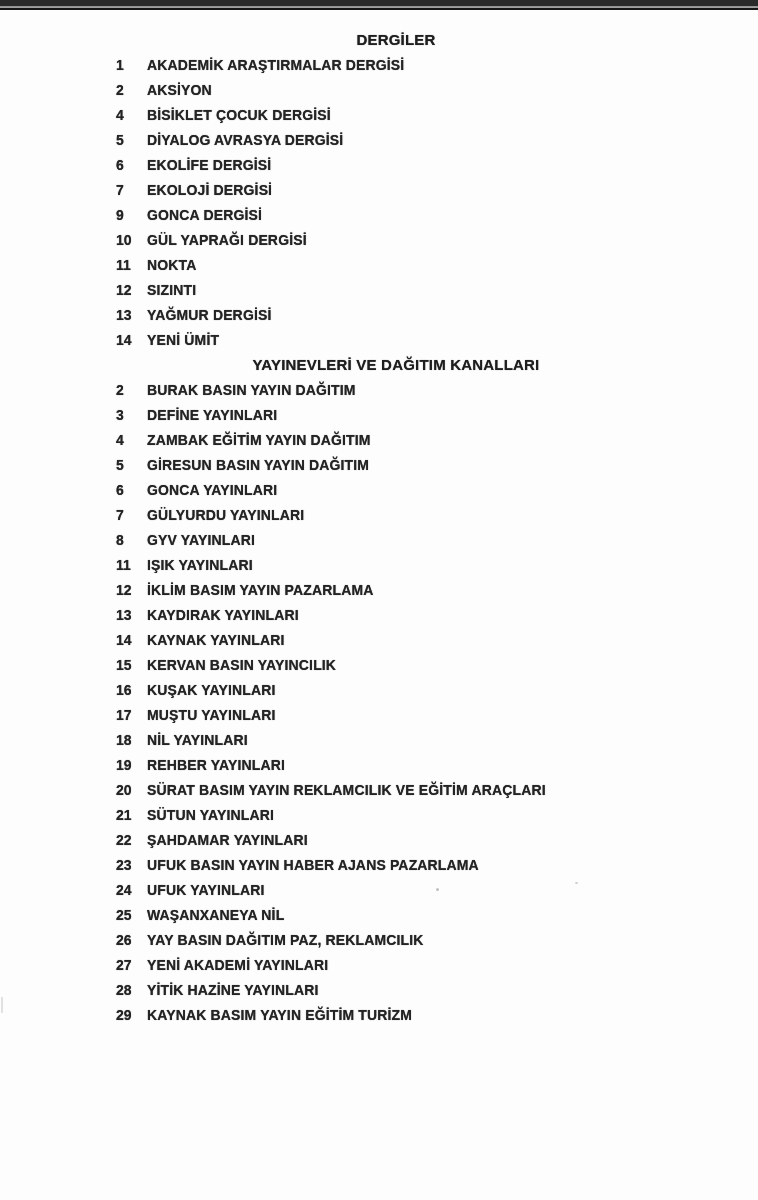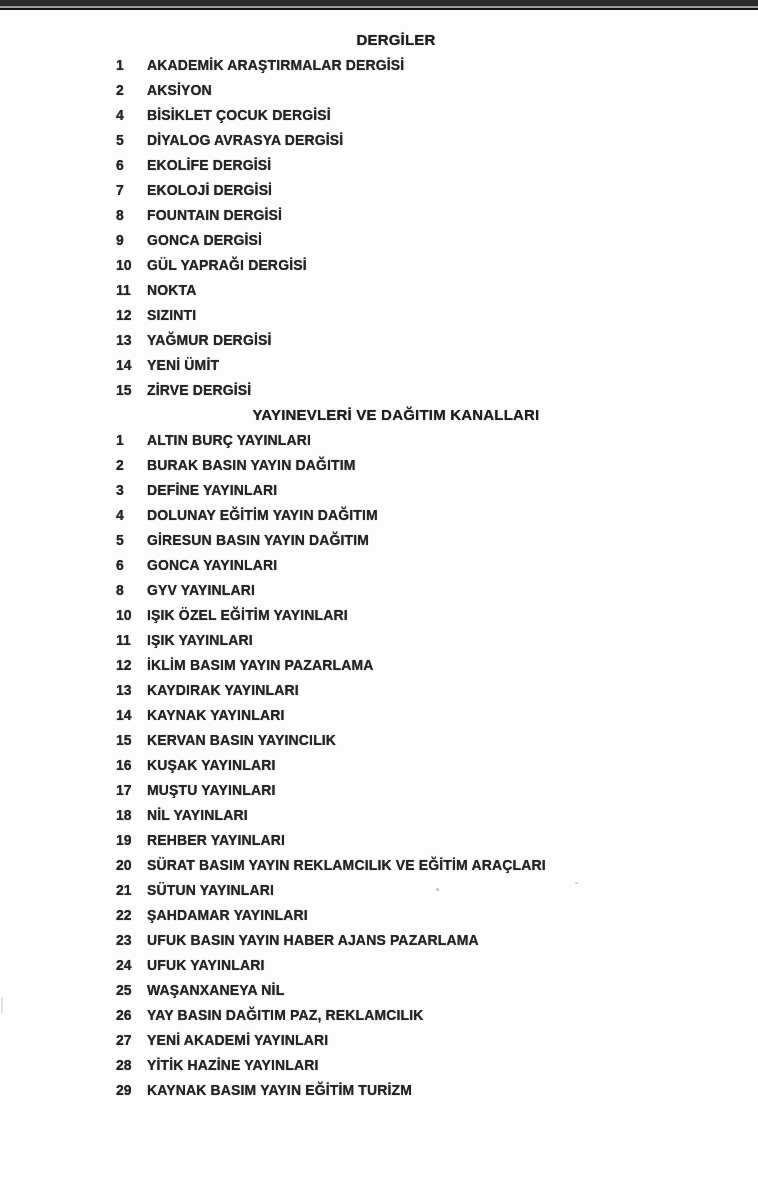--- a/index.html
+++ b/index.html
@@ -88,41 +88,38 @@
 
     <h1 class="heading first">DERGİLER</h1>
 
     <ol class="num-list">
         <li class="row"><span class="num">1</span><span class="label">AKADEMİK ARAŞTIRMALAR DERGİSİ</span></li>
         <li class="row"><span class="num">2</span><span class="label">AKSİYON</span></li>
         <li class="row"><span class="num">4</span><span class="label">BİSİKLET ÇOCUK DERGİSİ</span></li>
         <li class="row"><span class="num">5</span><span class="label">DİYALOG AVRASYA DERGİSİ</span></li>
         <li class="row"><span class="num">6</span><span class="label">EKOLİFE DERGİSİ</span></li>
         <li class="row"><span class="num">7</span><span class="label">EKOLOJİ DERGİSİ</span></li>
-        <li class="row"><span class="num">8</span><span class="label">FOUNTAIN DERGİSİ</span></li>
         <li class="row"><span class="num">9</span><span class="label">GONCA DERGİSİ</span></li>
         <li class="row"><span class="num">10</span><span class="label">GÜL YAPRAĞI DERGİSİ</span></li>
         <li class="row"><span class="num">11</span><span class="label">NOKTA</span></li>
         <li class="row"><span class="num">12</span><span class="label">SIZINTI</span></li>
         <li class="row"><span class="num">13</span><span class="label">YAĞMUR DERGİSİ</span></li>
         <li class="row"><span class="num">14</span><span class="label">YENİ ÜMİT</span></li>
-        <li class="row"><span class="num">15</span><span class="label">ZİRVE DERGİSİ</span></li>
       </ol>
 
     <h1 class="heading">YAYINEVLERİ VE DAĞITIM KANALLARI</h1>
 
     <ol class="num-list">
-        <li class="row"><span class="num">1</span><span class="label">ALTIN BURÇ YAYINLARI</span></li>
         <li class="row"><span class="num">2</span><span class="label">BURAK BASIN YAYIN DAĞITIM</span></li>
         <li class="row"><span class="num">3</span><span class="label">DEFİNE YAYINLARI</span></li>
-        <li class="row"><span class="num">4</span><span class="label">DOLUNAY EĞİTİM YAYIN DAĞITIM</span></li>
+        <li class="row"><span class="num">4</span><span class="label">ZAMBAK EĞİTİM YAYIN DAĞITIM</span></li>
         <li class="row"><span class="num">5</span><span class="label">GİRESUN BASIN YAYIN DAĞITIM</span></li>
         <li class="row"><span class="num">6</span><span class="label">GONCA YAYINLARI</span></li>
+        <li class="row"><span class="num">7</span><span class="label">GÜLYURDU YAYINLARI</span></li>
         <li class="row"><span class="num">8</span><span class="label">GYV YAYINLARI</span></li>
-        <li class="row"><span class="num">10</span><span class="label">IŞIK ÖZEL EĞİTİM YAYINLARI</span></li>
         <li class="row"><span class="num">11</span><span class="label">IŞIK YAYINLARI</span></li>
         <li class="row"><span class="num">12</span><span class="label">İKLİM BASIM YAYIN PAZARLAMA</span></li>
         <li class="row"><span class="num">13</span><span class="label">KAYDIRAK YAYINLARI</span></li>
         <li class="row"><span class="num">14</span><span class="label">KAYNAK YAYINLARI</span></li>
         <li class="row"><span class="num">15</span><span class="label">KERVAN BASIN YAYINCILIK</span></li>
         <li class="row"><span class="num">16</span><span class="label">KUŞAK YAYINLARI</span></li>
         <li class="row"><span class="num">17</span><span class="label">MUŞTU YAYINLARI</span></li>
         <li class="row"><span class="num">18</span><span class="label">NİL YAYINLARI</span></li>
         <li class="row"><span class="num">19</span><span class="label">REHBER YAYINLARI</span></li>
         <li class="row"><span class="num">20</span><span class="label">SÜRAT BASIM YAYIN REKLAMCILIK VE EĞİTİM ARAÇLARI</span></li>

